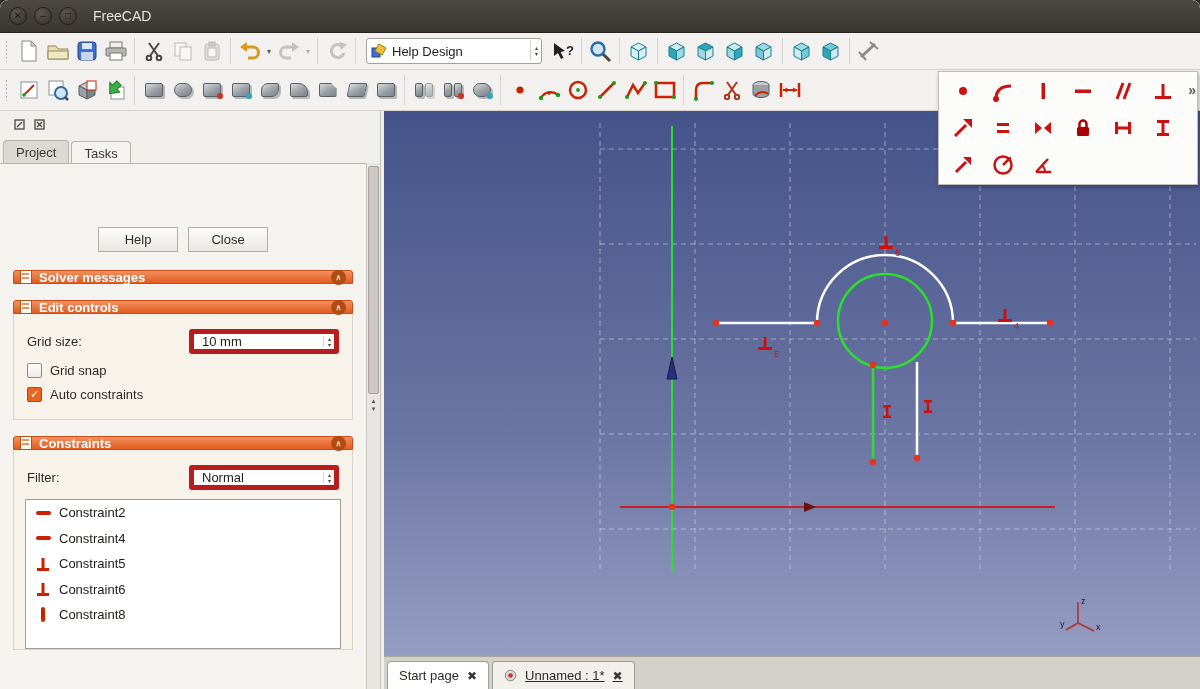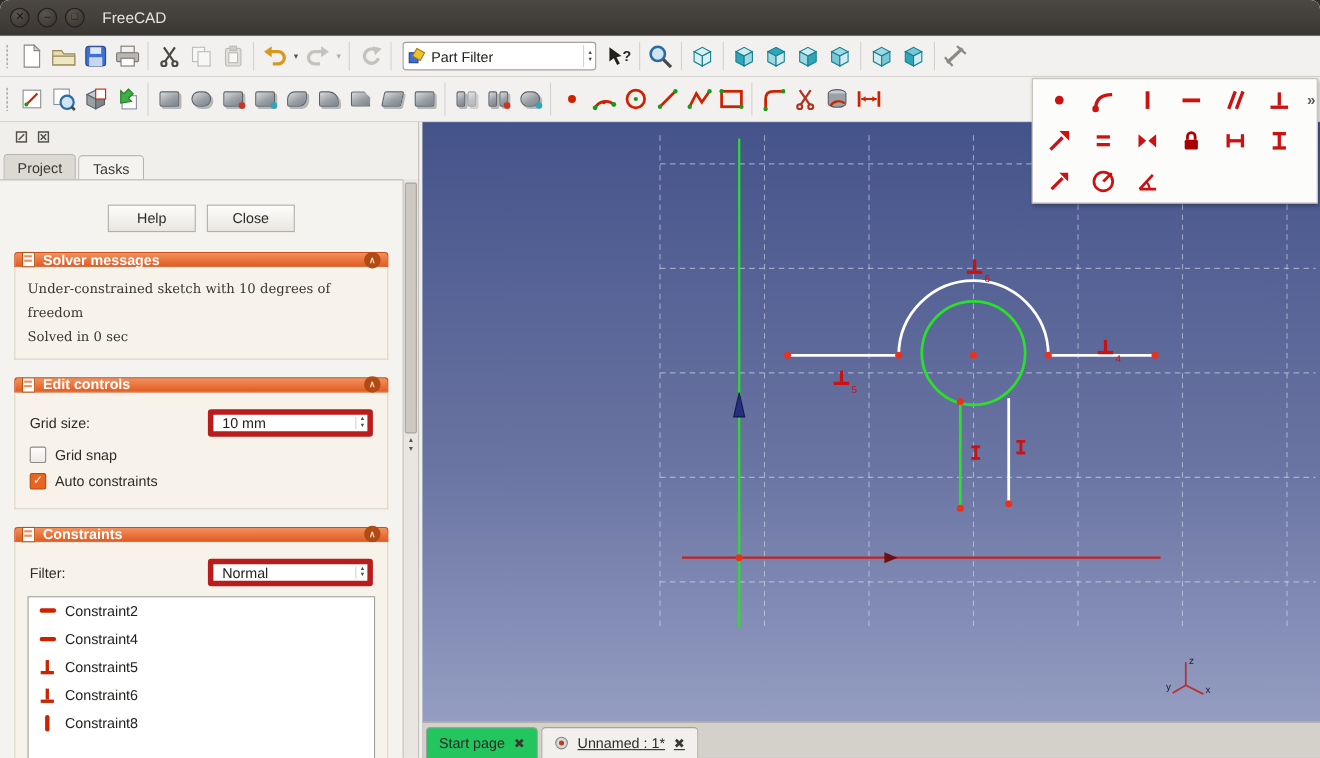--- a/index.html
+++ b/index.html
@@ -54,21 +54,21 @@
   .cv-tab.active { background:#f5f3f0; font-weight:normal; position:relative; top:1px; }
   .cv-body { position:absolute; top:52px; left:0; right:14px; bottom:0; background:#f5f3f0;
     border-top:1px solid #b7b3ad; overflow:hidden; }
   .cv-scroll { position:absolute; top:52px; right:0; width:14px; bottom:0; background:#e9e6e1; border-left:1px solid #c8c4be; }
   .cv-thumb { position:absolute; top:3px; left:1px; right:1px; height:228px; background:#cdc9c2;
     border:1px solid #a8a49d; border-radius:2px; }
   .cv-steppers { position:absolute; top:234px; left:0; right:0; text-align:center; font-size:7px; color:#55524c; line-height:8px; }
 
   .btnrow { display:flex; justify-content:center; gap:10px; margin:22px 0 18px; }
   .btn { width:80px; height:25px; background:linear-gradient(#fdfdfc,#e9e6e2); border:1px solid #b2aea7;
-    border-radius:0; font-size:13px; color:#2e2b27; display:flex; align-items:center; justify-content:center; }
+    border-radius:0; font-size:13px; color:#2e2b27; display:flex; align-items:center; justify-content:center;margin-top:41px; }
 
   .section { margin:0 13px 16px; }
   .sec-head { height:14px; background:linear-gradient(#f2905d,#e25c21); border:1px solid #c94f1a;
     border-radius:3px 3px 0 0; display:flex; align-items:center; padding:0 6px; color:#fff; font-weight:bold; font-size:13px; }
   .sec-ico { width:12px; height:14px; background:#fdfbf6; border:1px solid #b5540f; margin-right:7px; position:relative; }
   .sec-ico::after { content:""; position:absolute; left:1px; top:2px; width:7px; height:2px; background:#e8926a; box-shadow:0 4px 0 #e8926a; }
   .sec-col { margin-left:auto; width:15px; height:15px; border-radius:50%; background:#b34a12;
     color:#f9ddcb; font-size:8px; display:flex; align-items:center; justify-content:center; }
   .sec-body { background:#f7f3ea; border:1px solid #ddd4c2; border-top:none; padding:8px 11px; }
   .solver-line { font-family:"DejaVu Serif", serif; font-size:12px; color:#3a3630; line-height:1.85; }
@@ -90,21 +90,21 @@
   .bar-v { width:4px; height:15px; background:#cc2200; border-radius:2px; }
 
   
   .viewport { position:absolute; left:384px; top:111px; width:816px; height:578px;
     background:linear-gradient(180deg,#44538a 0%,#6b75a3 55%,#9ba3c6 100%); }
   .sketch-svg { position:absolute; left:0; top:0; }
 
   .mdibar { position:absolute; left:0; right:0; bottom:0; height:33px; background:#d4d0ca;
     border-top:1px solid #a9a49d; display:flex; align-items:flex-end; padding-left:3px; }
   .mtab { height:28px; display:flex; align-items:center; gap:8px; padding:0 11px; font-size:13px;
-    border:1px solid #a29d96; border-bottom:none; border-radius:4px 4px 0 0; background:#22c55e; color:#2e2b27; margin-right:3px; }
+    border:1px solid #a29d96; border-bottom:none; border-radius:4px 4px 0 0; background:#ffffff; color:#2e2b27; margin-right:3px; }
   .mtab.active { background:#f2f0ed;text-decoration:underline; }
   .mclose { font-size:12px; color:#3b3834; }
 
   
   .float-tb { position:absolute; left:938px; top:71px; width:260px; height:114px; background:#fcfcfb;
     border:1px solid #c2beb7; box-shadow:1px 2px 4px rgba(0,0,0,.3); }
   .ft-row { display:flex; align-items:center; height:37px; padding-left:4px; }
   .ft-ico { width:40px; height:33px; display:flex; align-items:center; justify-content:center; border-radius:3px; }
   .ft-more { position:absolute; right:1px; top:10px; color:#605c56; font-size:14px; font-weight:bold; }
 </style>
@@ -195,21 +195,21 @@
           <path d="M16 6 A6.5 6.5 0 1 0 17 12" fill="none" stroke="#8d8a85" stroke-width="3"></path>
           <polygon points="12,1 20,3 14,9" fill="#8d8a85"></polygon>
         </svg>
       </div>
     <div class="sep"></div>
     <div class="wbcombo">
       <svg width="16" height="16">
           <rect x="1" y="5" width="8" height="9" fill="#3b6fd4" stroke="#24468a"></rect>
           <path d="M8 1 l7 4 -4 7 -7 -4 z" fill="#f0c030" stroke="#a07b10"></path>
         </svg>
-      <span class="txt">Part Filter</span>
+      <span class="txt">Help Design</span>
       <span class="spinarr">▴<br>▾</span>
     </div>
     <div class="ico">
         <svg width="24" height="20">
           <path d="M3 2 L3 15 L7 12 L10 18 L12.5 16.7 L9.5 11 L14 10 Z" fill="#23211d"></path>
           <text x="15" y="14" font-size="13" font-weight="bold" fill="#23211d">?</text>
         </svg>
       </div>
     <div class="sep"></div>
     <div class="ico">
@@ -476,24 +476,20 @@
       <div class="btnrow">
         <div class="btn">Help</div>
         <div class="btn">Close</div>
       </div>
 
       <div class="section">
         <div class="sec-head">
           <span class="sec-ico"></span>
           <span>Solver messages</span>
           <span class="sec-col">∧</span>
-        </div>
-        <div class="sec-body">
-          <div class="solver-line">Under-constrained sketch with 10 degrees of freedom</div>
-          <div class="solver-line">Solved in 0 sec</div>
         </div>
       </div>
 
       <div class="section">
         <div class="sec-head">
           <span class="sec-ico"></span>
           <span>Edit controls</span>
           <span class="sec-col">∧</span>
         </div>
         <div class="sec-body">

